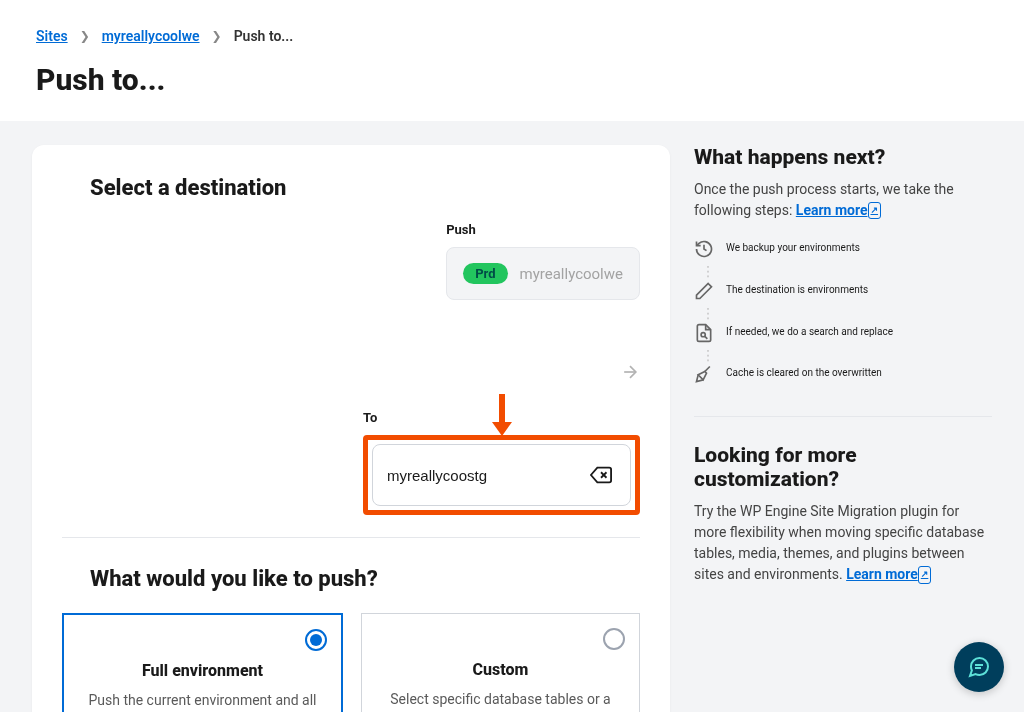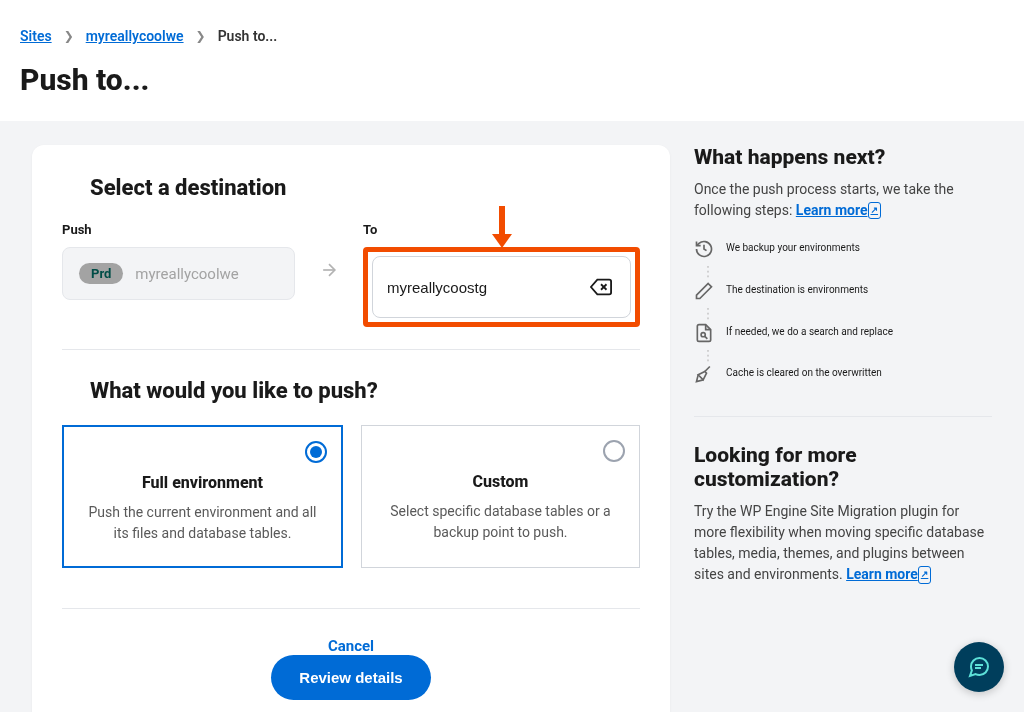--- a/index.html
+++ b/index.html
@@ -1,32 +1,32 @@
 <!DOCTYPE html>
 <html><head>
 <meta charset="utf-8">
 <style>
 * { margin: 0; padding: 0; box-sizing: border-box; }
 body { font-family: -apple-system, BlinkMacSystemFont, "Segoe UI", Roboto, sans-serif; background: #fff; color: #1a1a1a; width: 1024px; }
-.header-area { background: #fff; padding: 28px 20px 24px; }
+.header-area { background: #fff; padding: 28px 36px 24px; }
 .breadcrumb { display: flex; align-items: center; gap: 12px; font-size: 14px; margin-bottom: 18px; }
 .breadcrumb a { color: #006bd6; text-decoration: underline; font-weight: 600; }
 .breadcrumb .chevron { color: #888; font-size: 12px; }
 .breadcrumb .current { color: #333; font-weight: 600; }
 .page-title { font-size: 30px; font-weight: 800; }
 .content-bg { background: #f3f4f6; padding: 24px 32px; display: flex; gap: 24px; align-items: flex-start; }
 .card { background: #fff; border-radius: 12px; padding: 30px; box-shadow: 0 1px 3px rgba(0,0,0,0.05); }
 .main-card { flex: 1; min-width: 0; }
 .side-card { width: 298px; padding: 0; background: transparent; box-shadow: none; }
 .section-title { font-size: 22px; font-weight: 800; margin-bottom: 22px; margin-left: 28px; }
-.push-to-row { display: flex; align-items: flex-start; gap: 24px; margin-bottom: 22px; }
+.push-to-row { display: flex; align-items: flex-end; gap: 24px; margin-bottom: 22px; flex-direction: column; }
 .push-col, .to-col { flex: 1; }
 .col-label { font-size: 13px; font-weight: 700; margin-bottom: 10px; display: block; }
 .source-box { background: #f3f4f6; border: 1px solid #e5e7eb; border-radius: 8px; padding: 14px 16px; display: flex; align-items: center; gap: 12px; height: 53px; }
-.env-badge { background: #a3a3a3; color: #004d47; font-weight: 700; font-size: 13px; padding: 3px 12px; border-radius: 999px; }
+.env-badge { background: #22c55e; color: #004d47; font-weight: 700; font-size: 13px; padding: 3px 12px; border-radius: 999px; }
 .source-name { color: #a3a3a3; font-size: 15px; }
 .arrow-between { padding-top: 38px; color: #b3b3b3; }
 .highlight-box { border: 5px solid #f24c00; border-radius: 4px; padding: 4px; position: relative; }
 .dest-input { display: flex; align-items: center; background: #fff; border: 1px solid #d1d5db; border-radius: 8px; padding: 12px 14px; height: 62px; }
 .dest-input input { border: none; outline: none; font-size: 15px; flex: 1; color: #1a1a1a; }
 .clear-btn { background: none; border: none; cursor: pointer; padding: 4px; display: flex; align-items: center; justify-content: center; }
 .divider { border: none; border-top: 1px solid #e5e7eb; margin-bottom: 28px; }
 .option-row { display: flex; gap: 18px; }
 .option-card { flex: 1; border: 1px solid #d1d5db; border-radius: 0; padding: 22px 24px; position: relative; cursor: pointer; text-align: center; }
 .option-card.selected { border: 2px solid #006bd6; }

